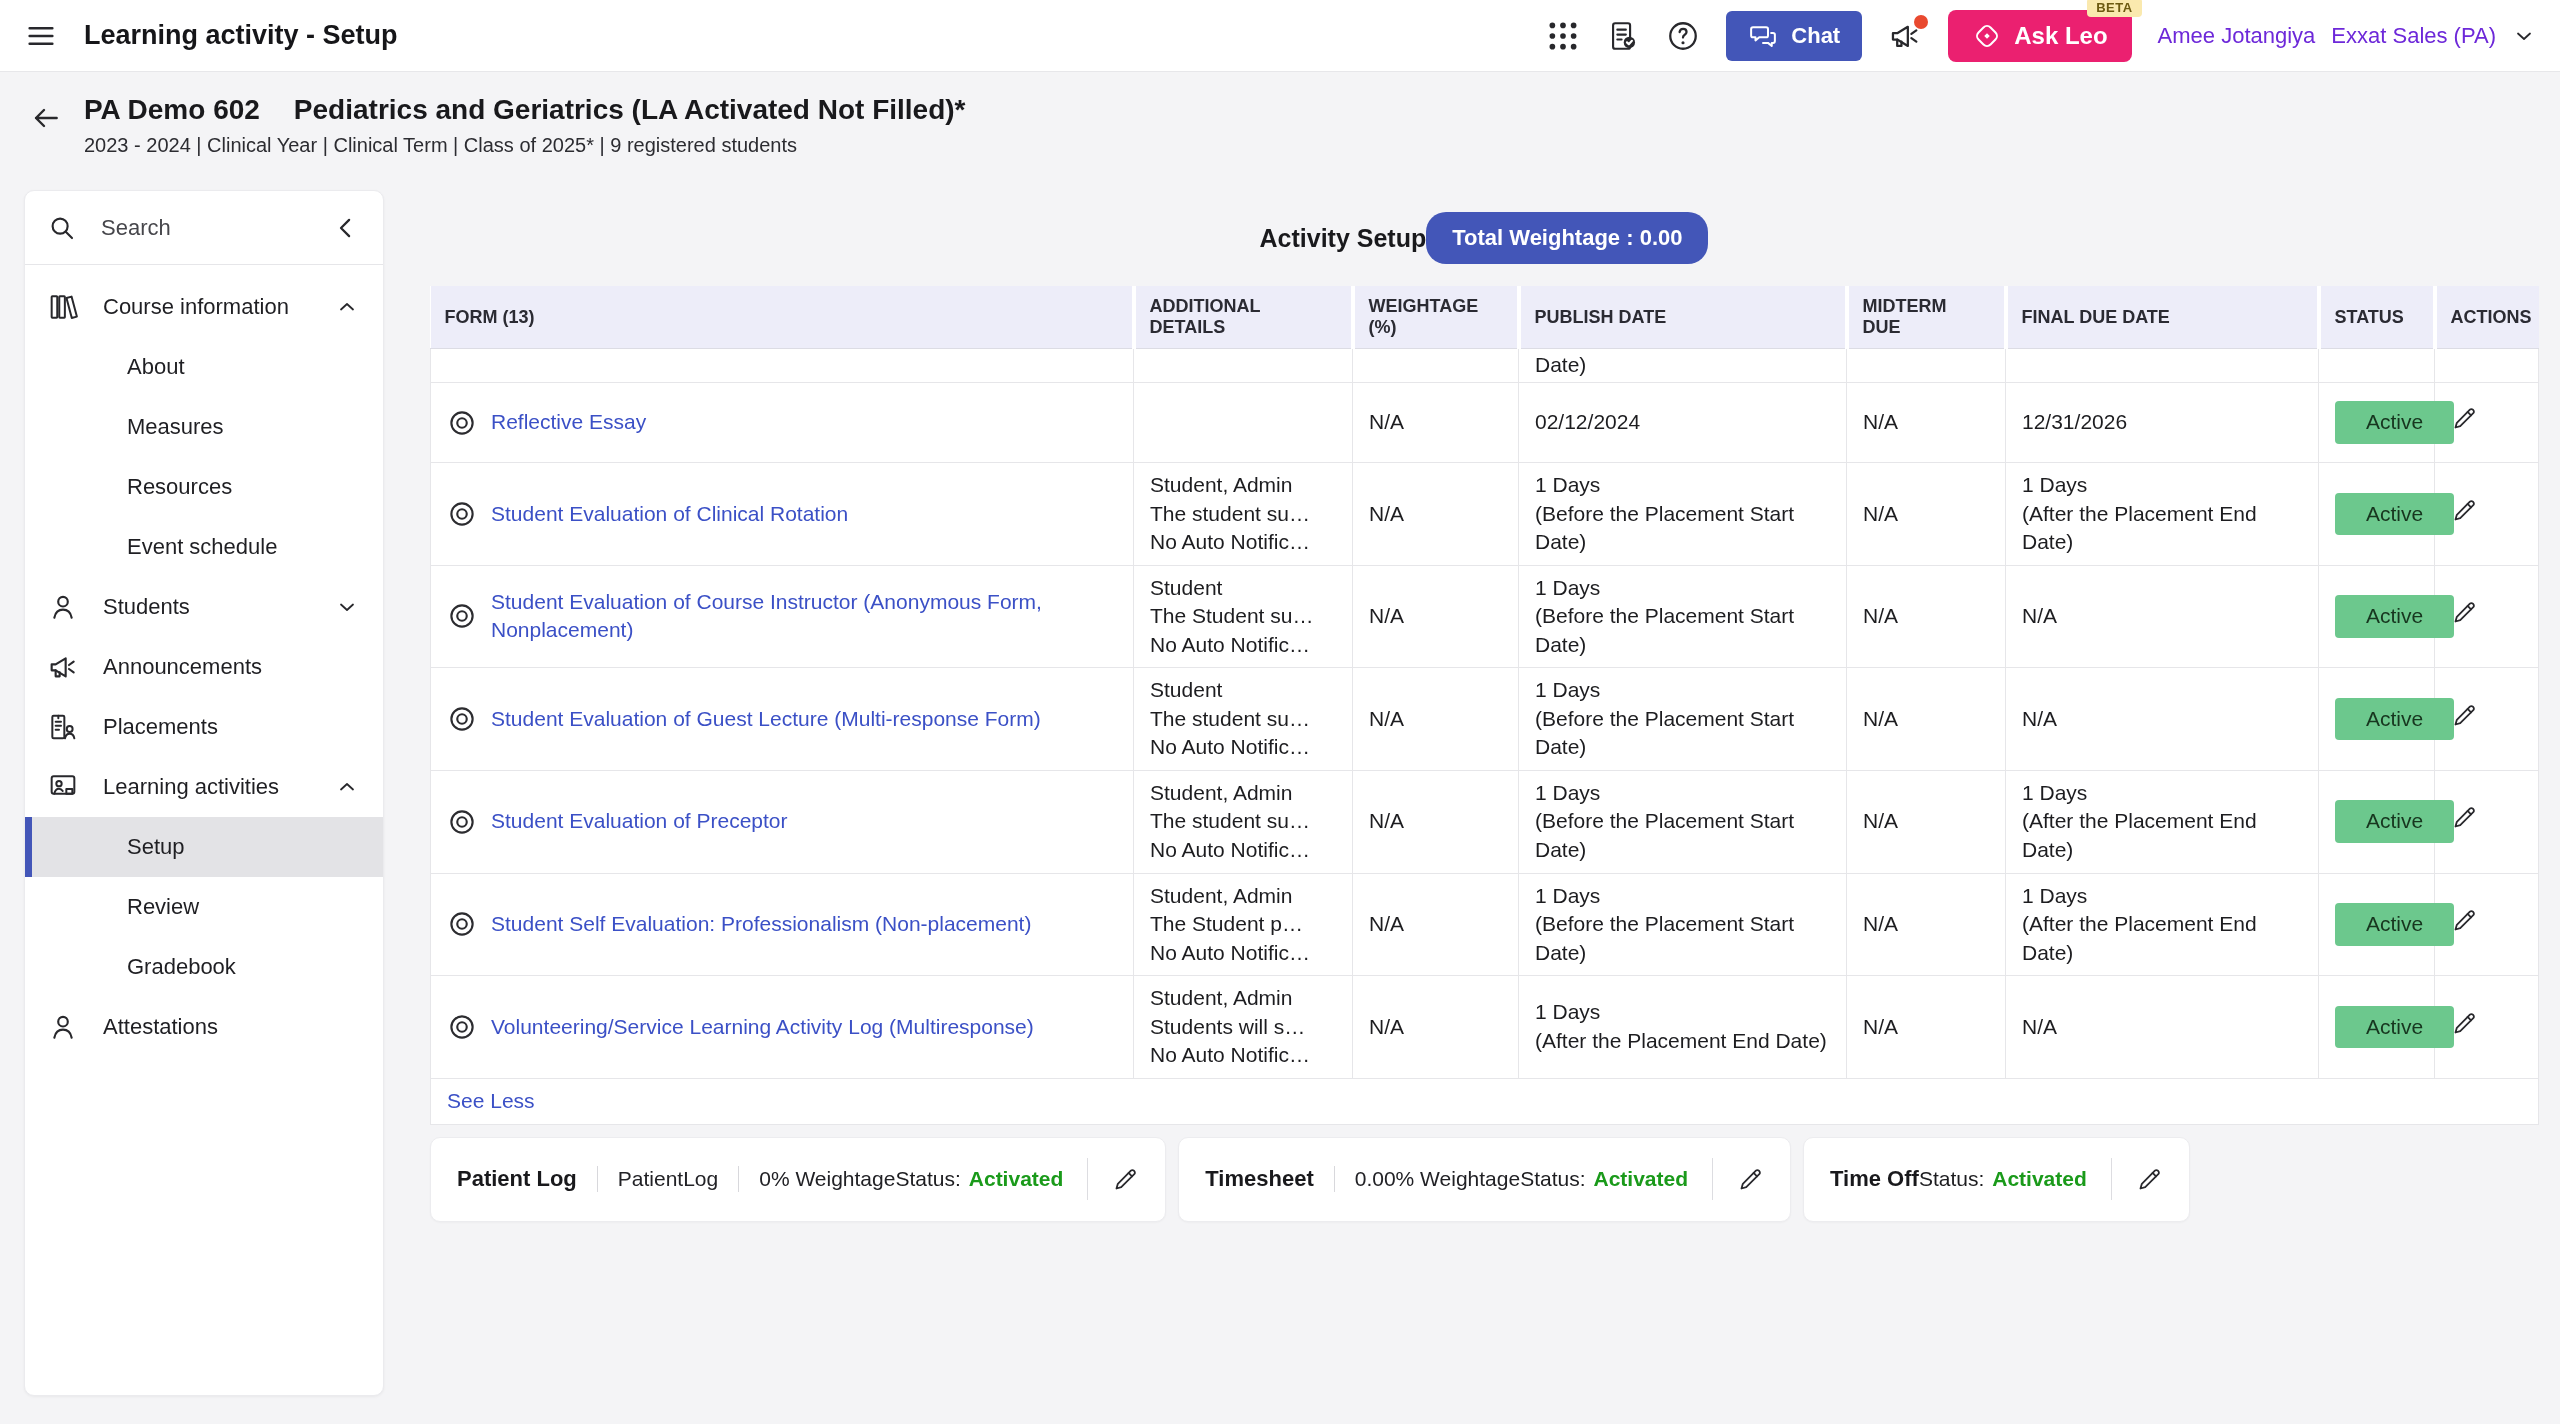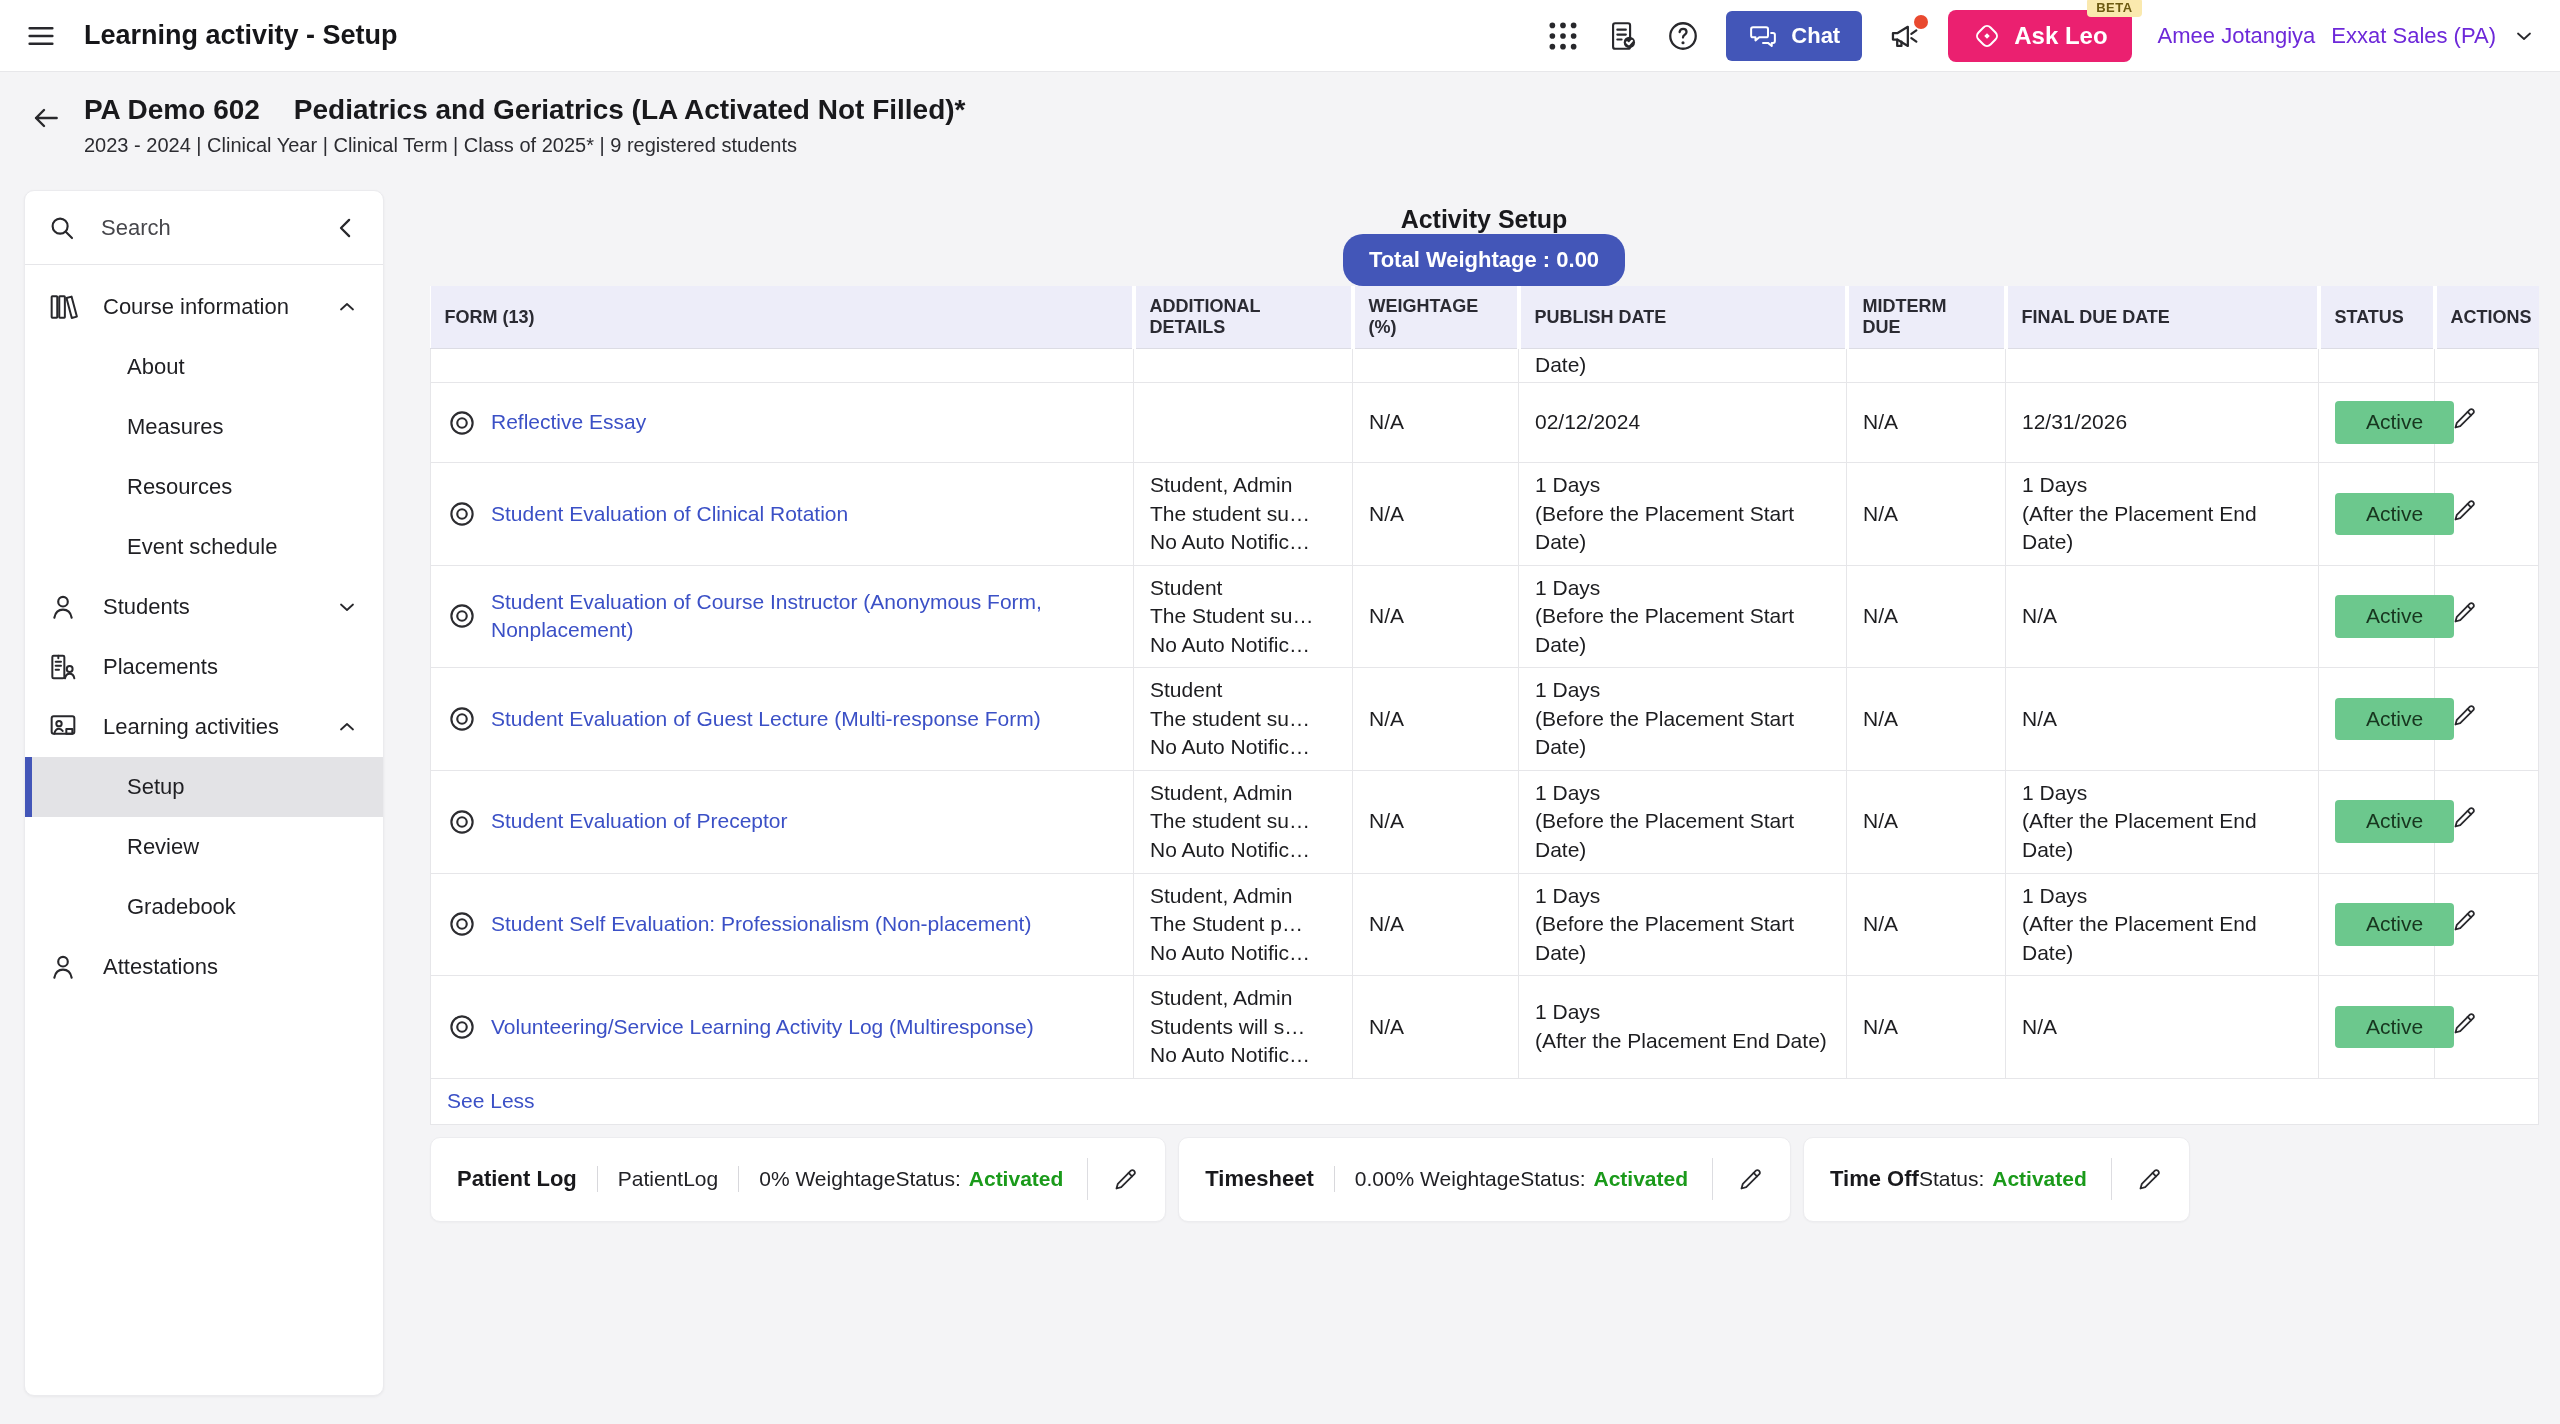--- a/index.html
+++ b/index.html
@@ -57,21 +57,21 @@
   .side-ico svg { width:32px; height:32px; }
   .side-label { margin-left:24px; font-size:22px; flex:1; color:#1f1f23; }
   .chev svg { width:24px; height:24px; }
   .side-sub { height:60px; display:flex; align-items:center; padding-left:102px; font-size:22px;
     cursor:pointer; position:relative; color:#1f1f23; }
   .side-sub.selected { background:#e3e3e6; }
   .sel-bar { position:absolute; left:0; top:0; bottom:0; width:7px; background:#4356b8; }
 
   
   .main { position:absolute; left:430px; top:190px; width:2108px; }
-  .main-head { height:96px; display:flex; align-items:center; justify-content:flex-end;flex-direction:column; }
+  .main-head { height:96px; display:flex; align-items:center; justify-content:center; }
   .main-title { font-size:25px; font-weight:600; color:#19191c; }
   .tw-btn { background:#4356b8; color:#fff; font-size:22px; font-weight:600; border:none; border-radius:20px;
     padding:13px 26px; font-family:inherit; }
 
   table { width:2108px; border-collapse:collapse; table-layout:fixed; background:#fff; }
   th { background:#ededf9; font-size:18px; font-weight:700; color:#2b2b33; text-align:left;
     padding:10px 14px; height:62px; border-bottom:1px solid #dcdce4; vertical-align:middle; }
   th + th { border-left:4px solid #fff; }
   th.wrap { white-space:pre-line; }
   td { border:1px solid #e6e6e9; padding:8px 16px; font-size:21px; vertical-align:middle;
@@ -261,20 +261,30 @@
         </span>
         <span class="side-label">Students</span>
         <span class="ico chev">
           <svg viewBox="0 0 24 24" fill="none" stroke="currentColor" stroke-linecap="round" stroke-linejoin="round" stroke-width="1.8">
             <path d="M6 9.5l6 5.5 6-5.5"></path>
           </svg>
         </span>
       </div>
       <div class="side-item">
         <span class="ico side-ico">
+          <svg viewBox="0 0 24 24" fill="none" stroke="currentColor" stroke-linecap="round" stroke-linejoin="round" stroke-width="1.6">
+            <path d="M3.5 10v4.5h3L14 19V5.5l-7.5 4.5h-3z"></path>
+            <path d="M6.5 14.5V19h3v-3"></path>
+            <path d="M16.5 10.5l3.5-2.5M16.5 13.5l3.5 2.5"></path>
+          </svg>
+        </span>
+        <span class="side-label">Announcements</span>
+      </div>
+      <div class="side-item">
+        <span class="ico side-ico">
           <svg viewBox="0 0 24 24" fill="none" stroke="currentColor" stroke-linecap="round" stroke-linejoin="round" stroke-width="1.5">
             <rect x="4" y="3.5" width="9" height="17" rx="1"></rect>
             <path d="M6.5 8h4M6.5 11h4M6.5 14h2.5M8.5 3.5v2"></path>
             <circle cx="17" cy="13.5" r="2.2"></circle>
             <path d="M13.5 20.5c.4-2.3 1.8-3.5 3.5-3.5s3.1 1.2 3.5 3.5"></path>
           </svg>
         </span>
         <span class="side-label">Placements</span>
       </div>
       <div class="side-item">

